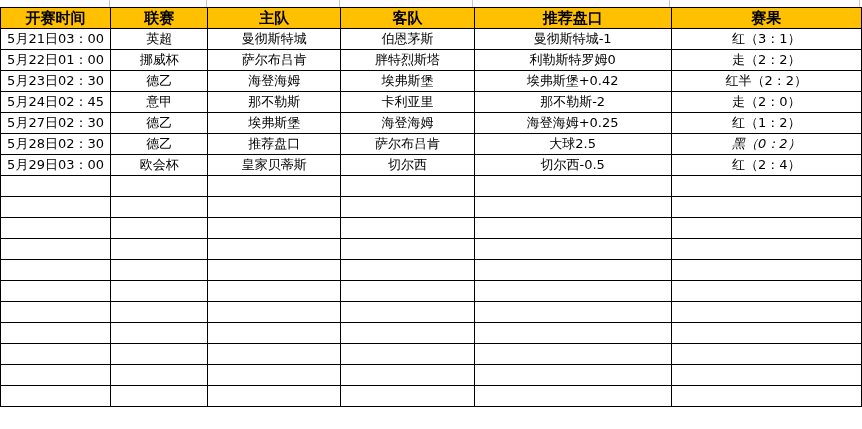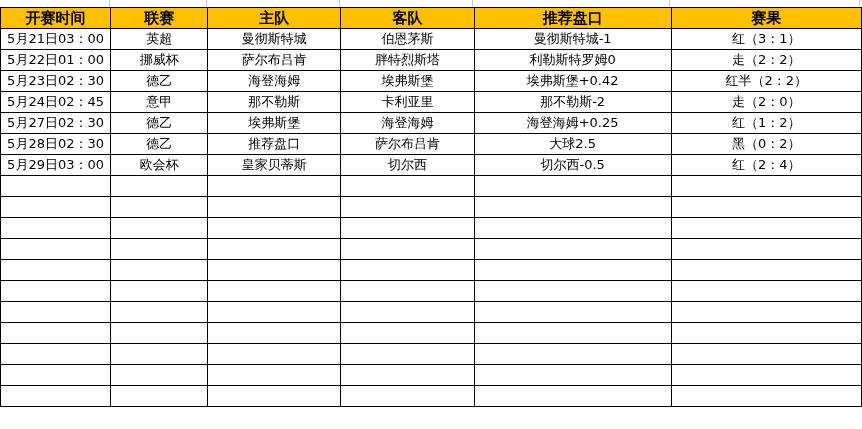--- a/index.html
+++ b/index.html
@@ -57,21 +57,21 @@
   tr.header td {
     background: #ffc000;
     font-weight: bold;
     font-size: 15px;
   }
   td.empty {
     border: 1px solid #000000;
   }
   .c-red { color: #e8312f; }
   .c-blue { color: #2f6fd0; margin-left: 12px; }
-  .c-black { color: #000000; }
+  .c-black { color: #000000; font-style: italic; }
   .c-dark { color: #1a1a1a; border-radius: 6px; }
 </style>
 </head>
 <body>
 
 <div class="sheet">
 
   <div class="col-strip" id="colstrip">
       <div class="seg" style="width: 110px;"></div>
       <div class="seg" style="width: 97px;"></div>

